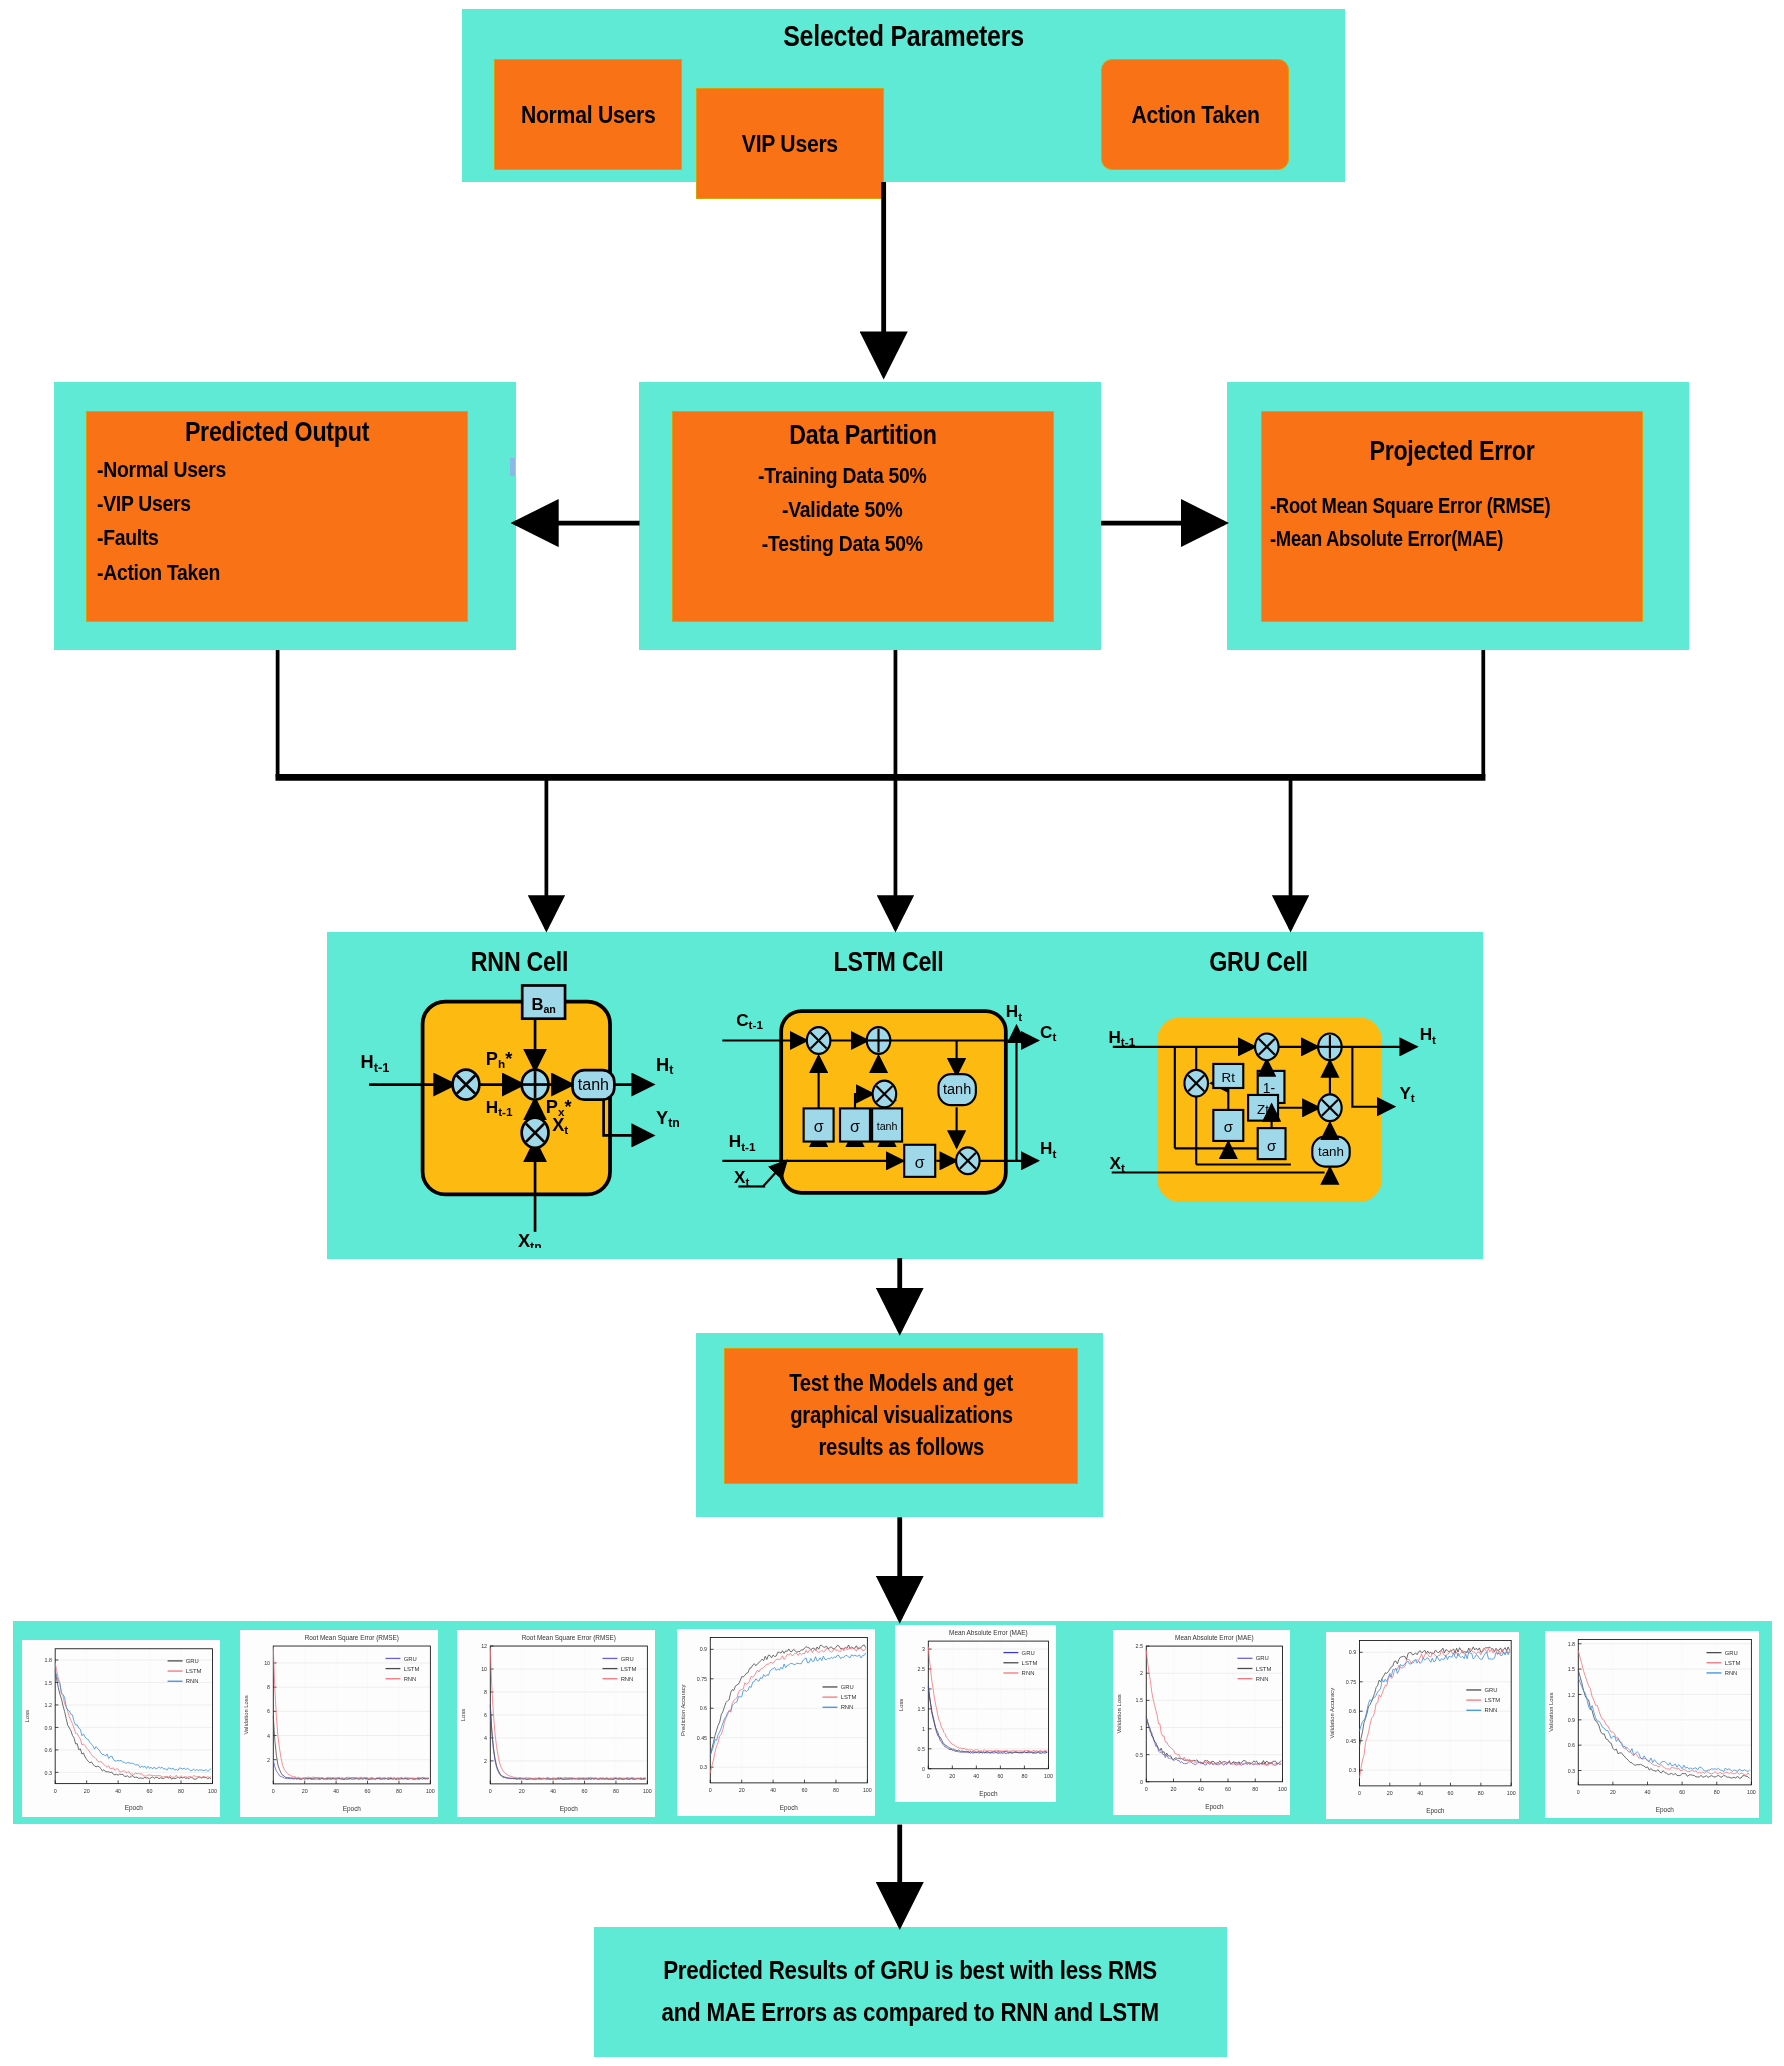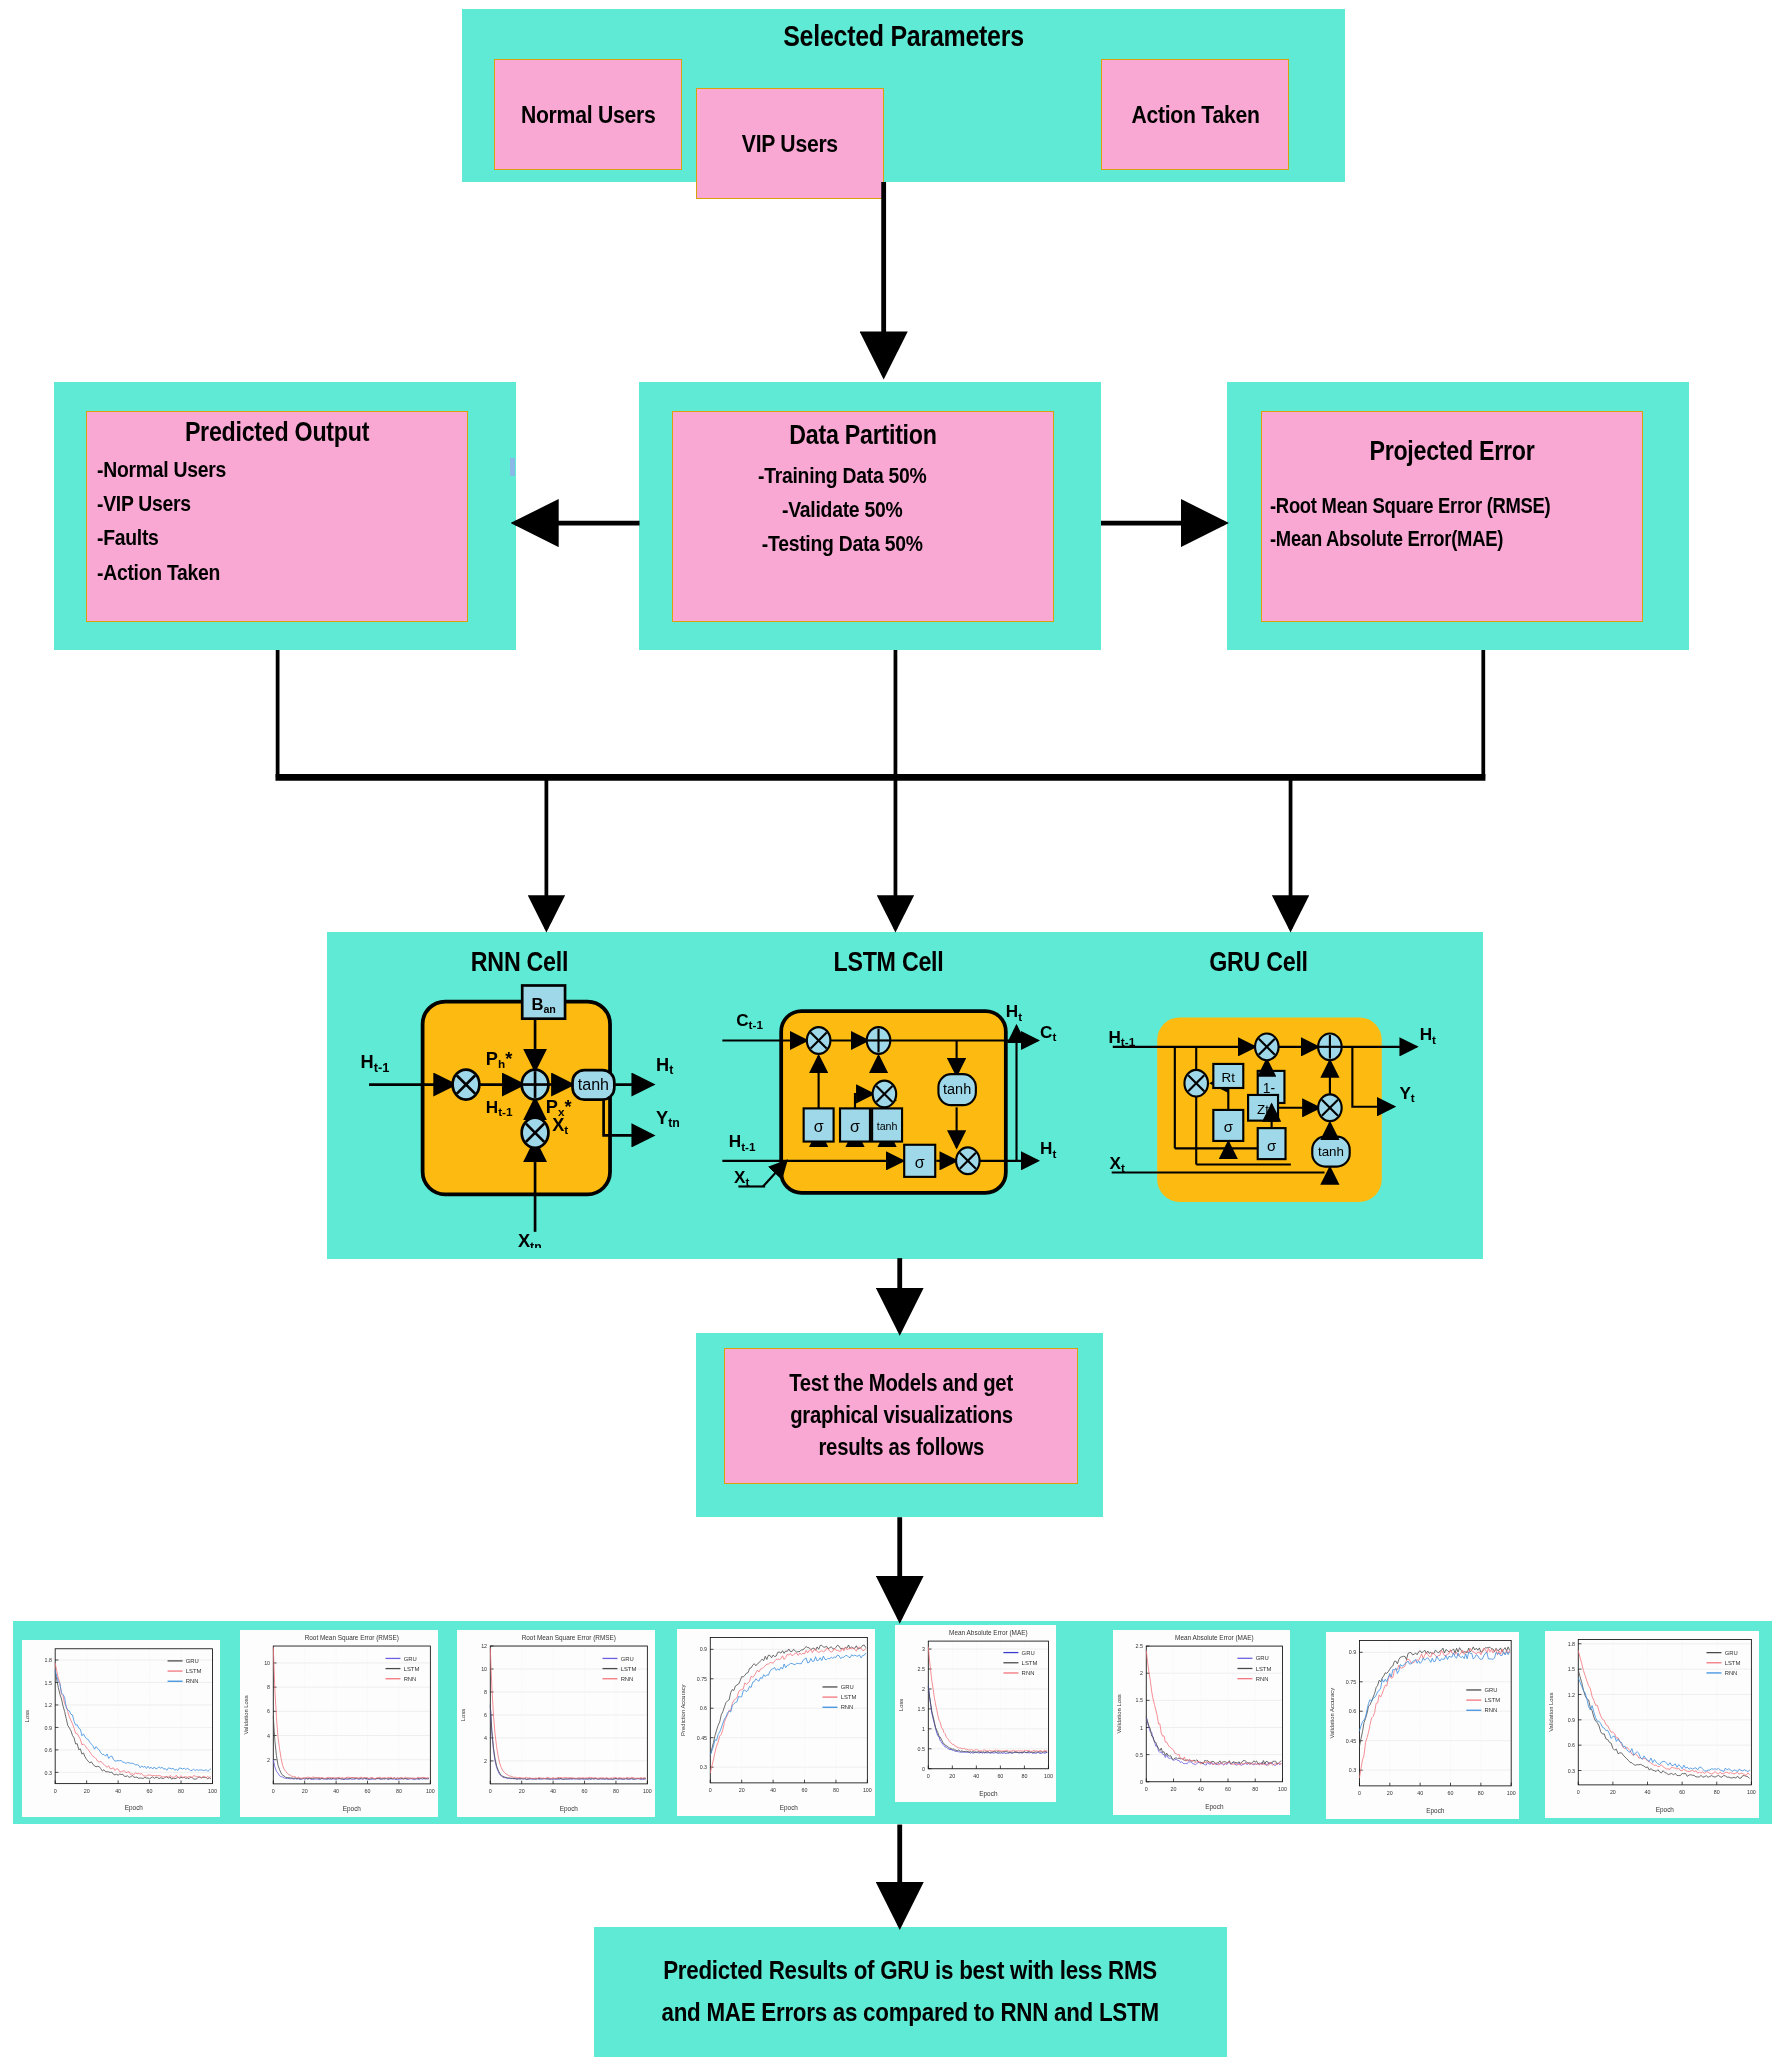--- a/index.html
+++ b/index.html
@@ -1,21 +1,21 @@
 <!DOCTYPE html>
 <html style="font-size:8.6px"><head>
 <meta charset="utf-8">
 <style>
   html,body{margin:0;padding:0;background:#ffffff;}
   body{font-family:"Liberation Sans",sans-serif;}
   #page{position:relative;width:1785px;height:2066px;background:#ffffff;overflow:hidden;}
 
   
   .cyan{position:absolute;background:#5eead4;}
-  .gold{position:absolute;background:#f9a8d4;border:0.5px solid #d9a00c;}
+  .gold{position:absolute;background:#f97316;border:0.5px solid #d9a00c;}
   .ctr{display:flex;align-items:center;justify-content:center;text-align:center;}
   .hdr{font-weight:bold;color:#000;}
 
   
   .cond{font-family:"Liberation Sans Narrow","Liberation Sans",sans-serif;
         font-weight:bold;letter-spacing:-0.3px;transform:scaleX(.86);transform-origin:center;}
   .condl{font-family:"Liberation Sans Narrow","Liberation Sans",sans-serif;
         font-weight:bold;letter-spacing:-0.3px;transform:scaleX(.86);transform-origin:left center;}
 
   .lines{font-weight:bold;color:#000;line-height:1.52;}
@@ -34,21 +34,21 @@
   <div class="cyan" style="left:462px;top:9px;width:883px;height:173px;">
   </div>
   <div class="hdr cond ctr" style="position:absolute;left:462px;top:20.3px;width:883px;height:32px;font-size:29px;">Selected Parameters</div>
 
   <div class="gold ctr" style="left:494px;top:59px;width:186px;height:109px;">
     <span class="cond" style="font-size:24.6px;font-weight:bold;">Normal Users</span>
   </div>
   <div class="gold ctr" style="left:696px;top:76px;width:186px;height:109px;margin-top:12px;">
     <span class="cond" style="font-size:24.6px;font-weight:bold;">VIP Users</span>
   </div>
-  <div class="gold ctr" style="left:1101px;top:59px;width:186px;height:109px;">
+  <div class="gold ctr" style="left:1101px;top:59px;width:186px;height:109px;border-radius:11px;">
     <span class="cond" style="font-size:24.6px;font-weight:bold;">Action Taken</span>
   </div>
 
   <div class="cyan" style="left:54px;top:382px;width:462px;height:268px;"></div>
   <div class="gold" style="left:86px;top:411px;width:380px;height:209px;">
     <div class="hdr cond ctr" style="width:100%;height:41px;font-size:27px;">Predicted Output</div>
     <div class="lines" style="padding-left:9.6px;">
       <div class="condl" style="font-size:22.5px;">-Normal Users</div>
       <div class="condl" style="font-size:22.5px;">-VIP Users</div>
       <div class="condl" style="font-size:22.5px;">-Faults</div>

